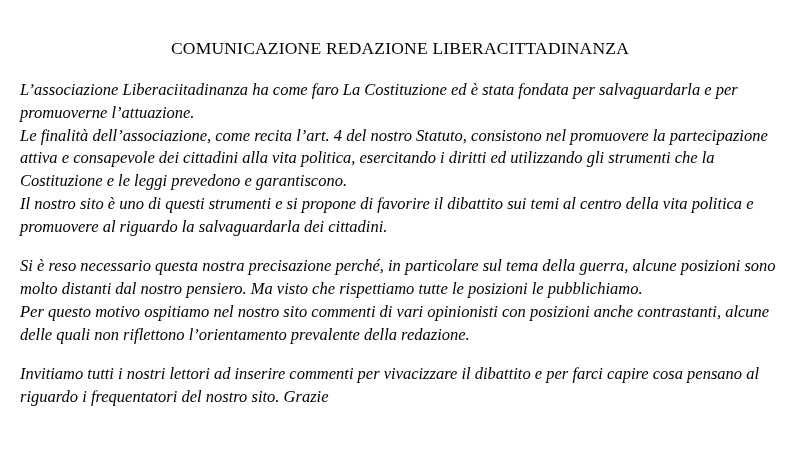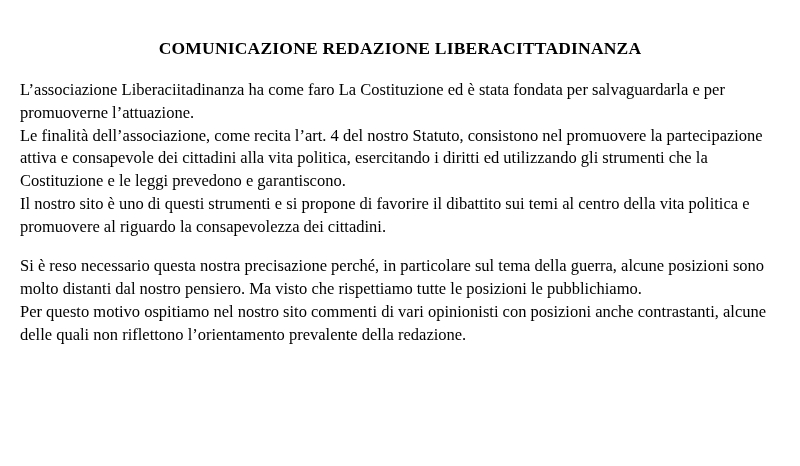--- a/index.html
+++ b/index.html
@@ -16,55 +16,59 @@
   }
   .page {
     width: 800px;
     height: 466px;
     box-sizing: border-box;
     padding: 28px 20px 10px 20px;
     position: relative;
   }
   .doc-title {
     text-align: center;
-    font-weight: bold;
+    font-weight: normal;
     font-size: 17.5px;
     letter-spacing: 0.2px;
     margin: 10px 0 20px 0;
     line-height: 1.2;
   }
   .para {
     font-size: 16.5px;
     line-height: 1.38;
     margin: 0;
     text-align: left;
   }
   .block {
     margin-bottom: 0;
+    font-style: italic;
   }
   .spacer {
     height: 17px;
   }
 </style>
 </head>
 <body>
 
 <div class="page">
 
   <h1 class="doc-title">COMUNICAZIONE REDAZIONE LIBERACITTADINANZA</h1>
 
   <div class="block">
     <p class="para">L’associazione Liberaciitadinanza ha come faro La Costituzione ed è stata fondata per salvaguardarla e per promuoverne l’attuazione.</p>
     <p class="para">Le finalità dell’associazione, come recita l’art. 4 del nostro Statuto, consistono nel promuovere la partecipazione attiva e consapevole dei cittadini alla vita politica, esercitando i diritti ed utilizzando gli strumenti che la Costituzione e le leggi prevedono e garantiscono.</p>
-    <p class="para">Il nostro sito è uno di questi strumenti e si propone di favorire il dibattito sui temi al centro della  vita politica e promuovere al riguardo la consapevolezza dei cittadini.</p>
+    <p class="para">Il nostro sito è uno di questi strumenti e si propone di favorire il dibattito sui temi al centro della  vita politica e promuovere al riguardo la salvaguardarla dei cittadini.</p>
   </div>
 
   <div class="spacer"></div>
 
   <div class="block">
     <p class="para">Si è reso necessario questa nostra precisazione perché, in particolare sul tema della guerra, alcune posizioni sono  molto distanti dal nostro pensiero. Ma visto che rispettiamo tutte le posizioni le pubblichiamo.</p>
     <p class="para">Per questo motivo ospitiamo nel nostro sito commenti di vari opinionisti con posizioni anche contrastanti, alcune delle quali  non riflettono l’orientamento prevalente della redazione.</p>
   </div>
 
   <div class="spacer"></div>
 
+  <div class="block">
+    <p class="para">Invitiamo tutti i nostri lettori ad inserire commenti per vivacizzare il dibattito e per farci capire cosa pensano al riguardo i frequentatori del nostro sito. Grazie</p>
+  </div>
 
 </div>
 
 </body></html>

